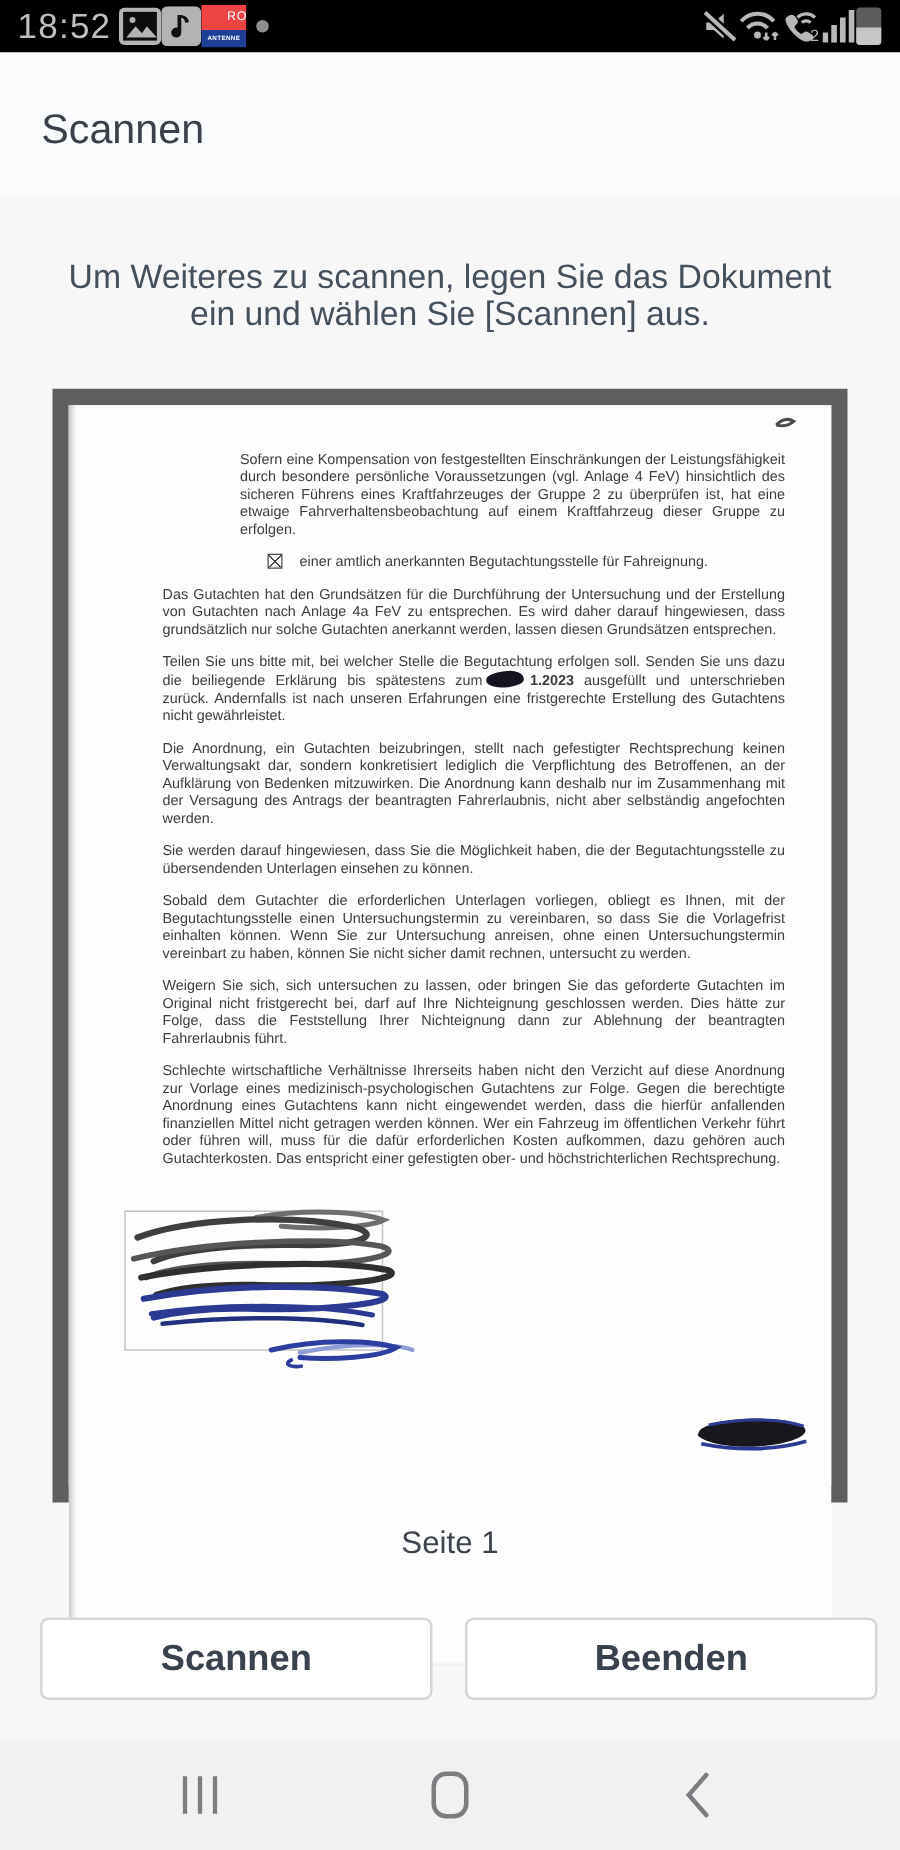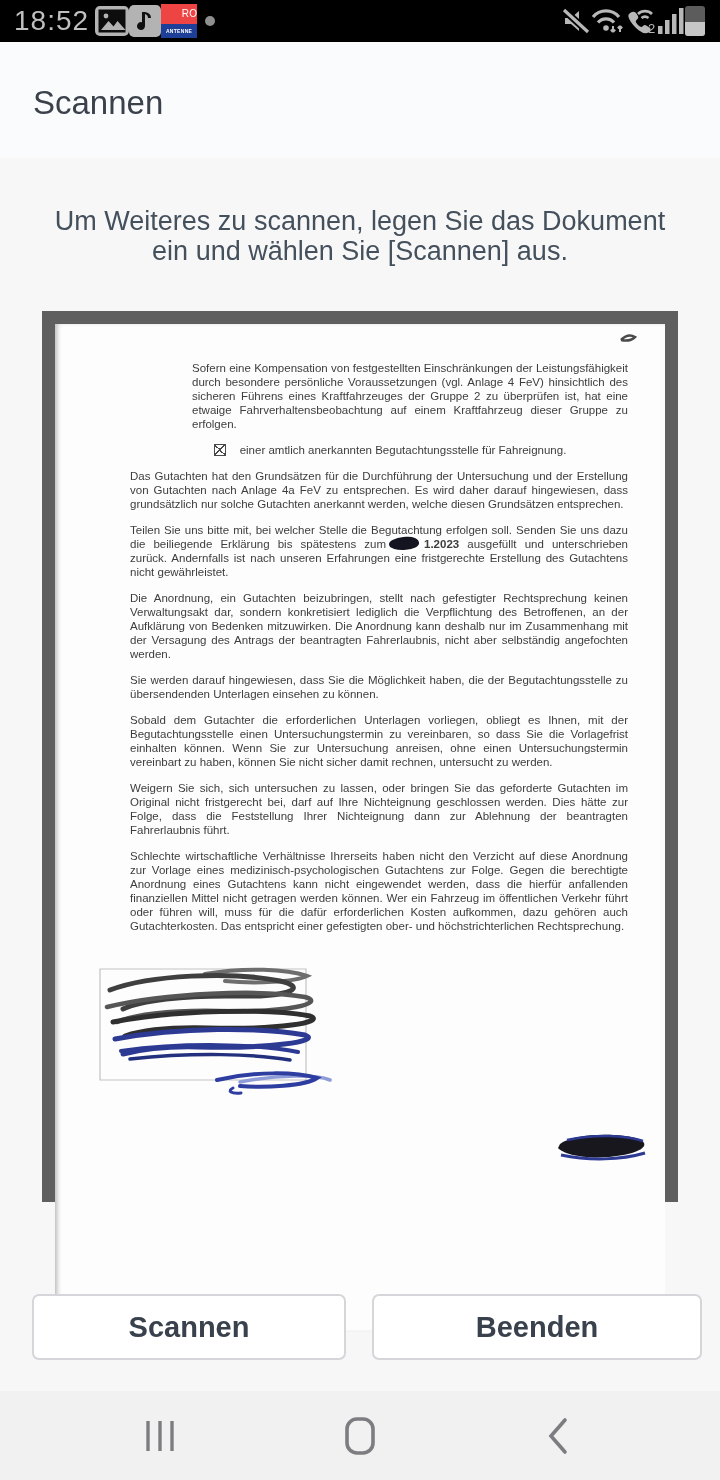--- a/index.html
+++ b/index.html
@@ -131,21 +131,21 @@
     <h1 class="app-title">Scannen</h1>
   </div>
 
   <p class="instruction">Um Weiteres zu scannen, legen Sie das Dokument ein und wählen Sie [Scannen] aus.</p>
 
   <div class="doc-frame">
     <div class="doc-page">
       <div id="doc-content">
           <p class="doc-p indented"><span>Sofern eine Kompensation von festgestellten Einschränkungen der Leistungsfähigkeit durch besondere persönliche Voraussetzungen (vgl. Anlage 4 FeV) hinsichtlich des sicheren Führens eines Kraftfahrzeuges der Gruppe 2 zu überprüfen ist, hat eine etwaige Fahrverhaltensbeobachtung auf einem Kraftfahrzeug dieser Gruppe zu erfolgen.</span></p>
           <p class="doc-p nojust" style="margin-left: 22px;"><span class="cb"></span><span>einer amtlich anerkannten Begutachtungsstelle für Fahreignung.</span></p>
-          <p class="doc-p"><span>Das Gutachten hat den Grundsätzen für die Durchführung der Untersuchung und der Erstellung von Gutachten nach Anlage 4a FeV zu entsprechen. Es wird daher darauf hingewiesen, dass grundsätzlich nur solche Gutachten anerkannt werden, welche diesen Grundsätzen entsprechen.</span></p>
+          <p class="doc-p"><span>Das Gutachten hat den Grundsätzen für die Durchführung der Untersuchung und der Erstellung von Gutachten nach Anlage 4a FeV zu entsprechen. Es wird daher darauf hingewiesen, dass grundsätzlich nur solche Gutachten anerkannt werden, lassen diesen Grundsätzen entsprechen.</span></p>
           <p class="doc-p"><span>Teilen Sie uns bitte mit, bei welcher Stelle die Begutachtung erfolgen soll. Senden Sie uns dazu die beiliegende Erklärung bis spätestens zum</span><span class="redact-small"></span><span style="font-weight: bold;">1.2023</span><span> ausgefüllt und unterschrieben zurück. Andernfalls ist nach unseren Erfahrungen eine fristgerechte Erstellung des Gutachtens nicht gewährleistet.</span></p>
           <p class="doc-p"><span>Die Anordnung, ein Gutachten beizubringen, stellt nach gefestigter Rechtsprechung keinen Verwaltungsakt dar, sondern konkretisiert lediglich die Verpflichtung des Betroffenen, an der Aufklärung von Bedenken mitzuwirken. Die Anordnung kann deshalb nur im Zusammenhang mit der Versagung des Antrags der beantragten Fahrerlaubnis, nicht aber selbständig angefochten werden.</span></p>
           <p class="doc-p"><span>Sie werden darauf hingewiesen, dass Sie die Möglichkeit haben, die der Begutachtungsstelle zu übersendenden Unterlagen einsehen zu können.</span></p>
           <p class="doc-p"><span>Sobald dem Gutachter die erforderlichen Unterlagen vorliegen, obliegt es Ihnen, mit der Begutachtungsstelle einen Untersuchungstermin zu vereinbaren, so dass Sie die Vorlagefrist einhalten können. Wenn Sie zur Untersuchung anreisen, ohne einen Untersuchungstermin vereinbart zu haben, können Sie nicht sicher damit rechnen, untersucht zu werden.</span></p>
           <p class="doc-p"><span>Weigern Sie sich, sich untersuchen zu lassen, oder bringen Sie das geforderte Gutachten im Original nicht fristgerecht bei, darf auf Ihre Nichteignung geschlossen werden. Dies hätte zur Folge, dass die Feststellung Ihrer Nichteignung dann zur Ablehnung der beantragten Fahrerlaubnis führt.</span></p>
           <p class="doc-p"><span>Schlechte wirtschaftliche Verhältnisse Ihrerseits haben nicht den Verzicht auf diese Anordnung zur Vorlage eines medizinisch-psychologischen Gutachtens zur Folge. Gegen die berechtigte Anordnung eines Gutachtens kann nicht eingewendet werden, dass die hierfür anfallenden finanziellen Mittel nicht getragen werden können. Wer ein Fahrzeug im öffentlichen Verkehr führt oder führen will, muss für die dafür erforderlichen Kosten aufkommen, dazu gehören auch Gutachterkosten. Das entspricht einer gefestigten ober- und höchstrichterlichen Rechtsprechung.</span></p>
         </div>
       <svg class="ink" viewBox="0 0 610 865">
         <path d="M45 645 h206 v111 h-206 z" fill="none" stroke="#c4c4c4" stroke-width="1.2"></path>
         <g fill="none" stroke-linecap="round">
@@ -165,20 +165,21 @@
         <g>
           <path fill="#17171d" d="M505 820 C518 810 560 808 584 815 C597 821 586 830 554 833 C528 835 508 830 503 824 Z"></path>
           <path fill="none" stroke="#2c3a94" stroke-width="3" d="M506 831 C535 837 566 836 590 829"></path>
           <path fill="none" stroke="#2c3a94" stroke-width="2.5" d="M512 816 C540 810 570 811 588 817"></path>
         </g>
         <path fill="none" stroke="#4a4a4a" stroke-width="2.5" d="M566 16 q7 -7 14 -3 q-5 5 -14 3"></path>
       </svg>
     </div>
   </div>
 
+  <div class="page-label">Seite 1</div>
 
   <button class="btn btn-scan">Scannen</button>
   <button class="btn btn-end">Beenden</button>
 
   <nav class="nav-bar">
     <div class="nav-slot nav-recents">
       <svg width="44" height="44" viewBox="0 0 44 44">
         <line x1="10" y1="7" x2="10" y2="37" stroke="#7d7d81" stroke-width="3.4"></line>
         <line x1="22" y1="7" x2="22" y2="37" stroke="#7d7d81" stroke-width="3.4"></line>
         <line x1="34" y1="7" x2="34" y2="37" stroke="#7d7d81" stroke-width="3.4"></line>

